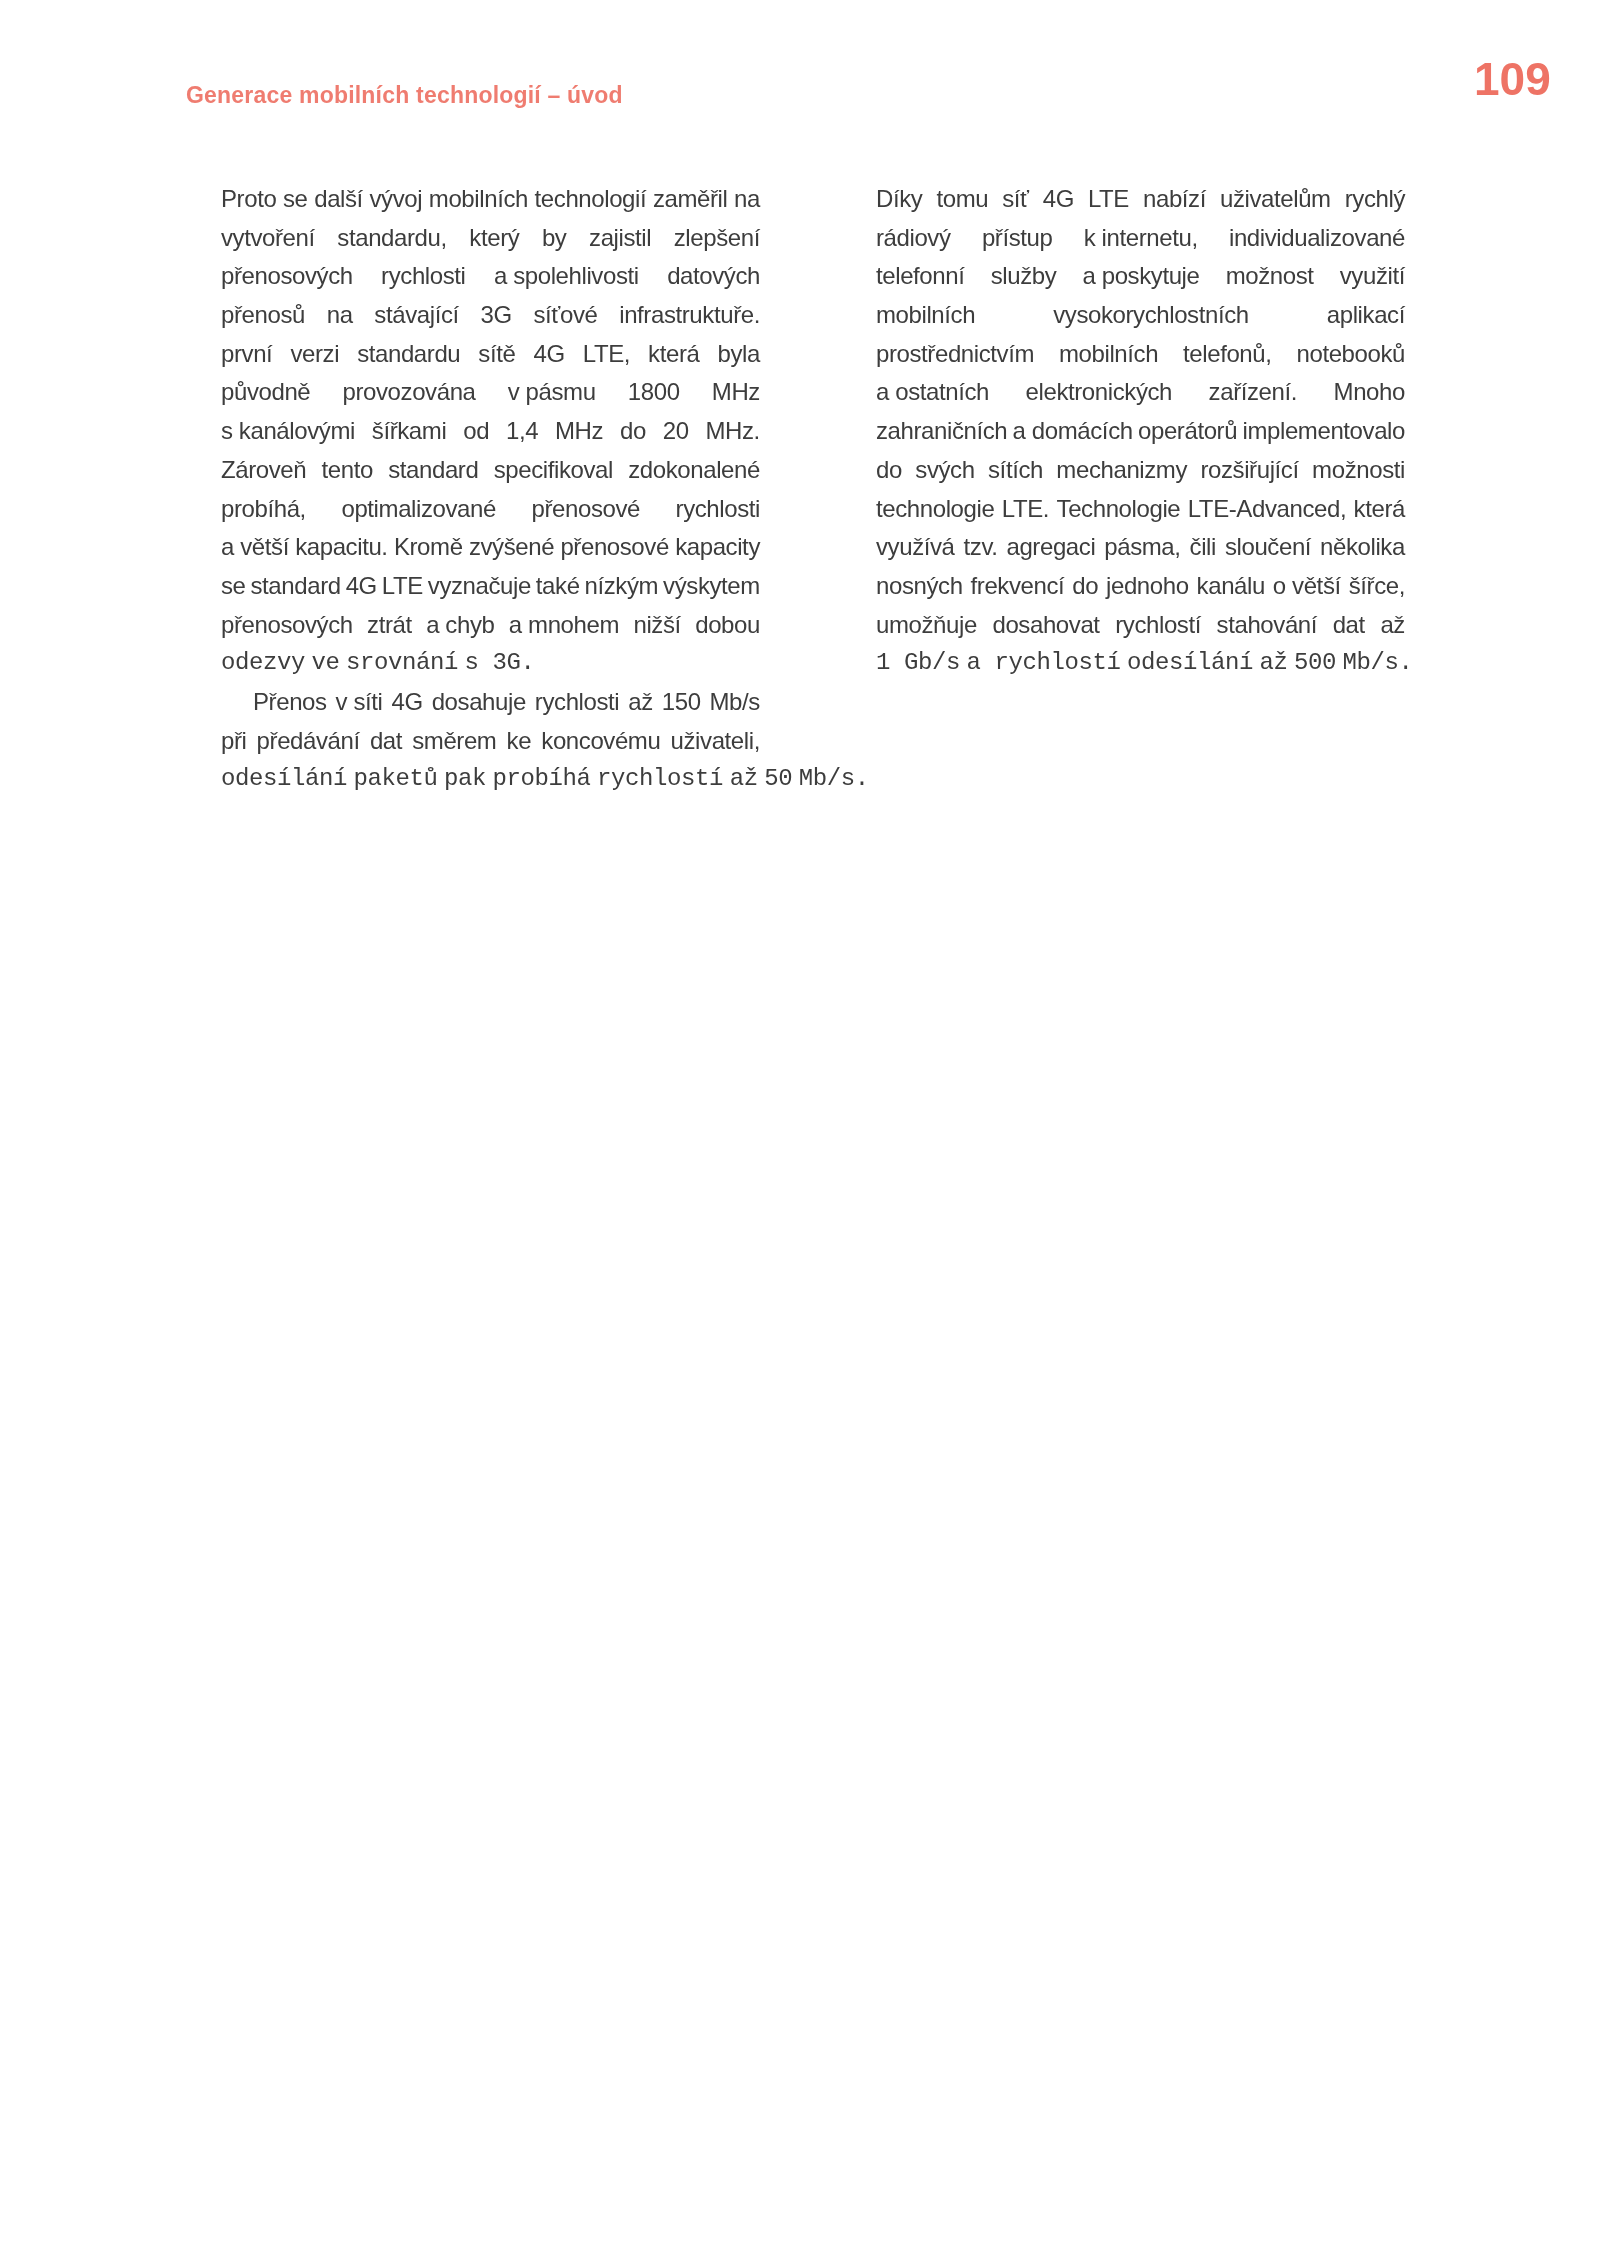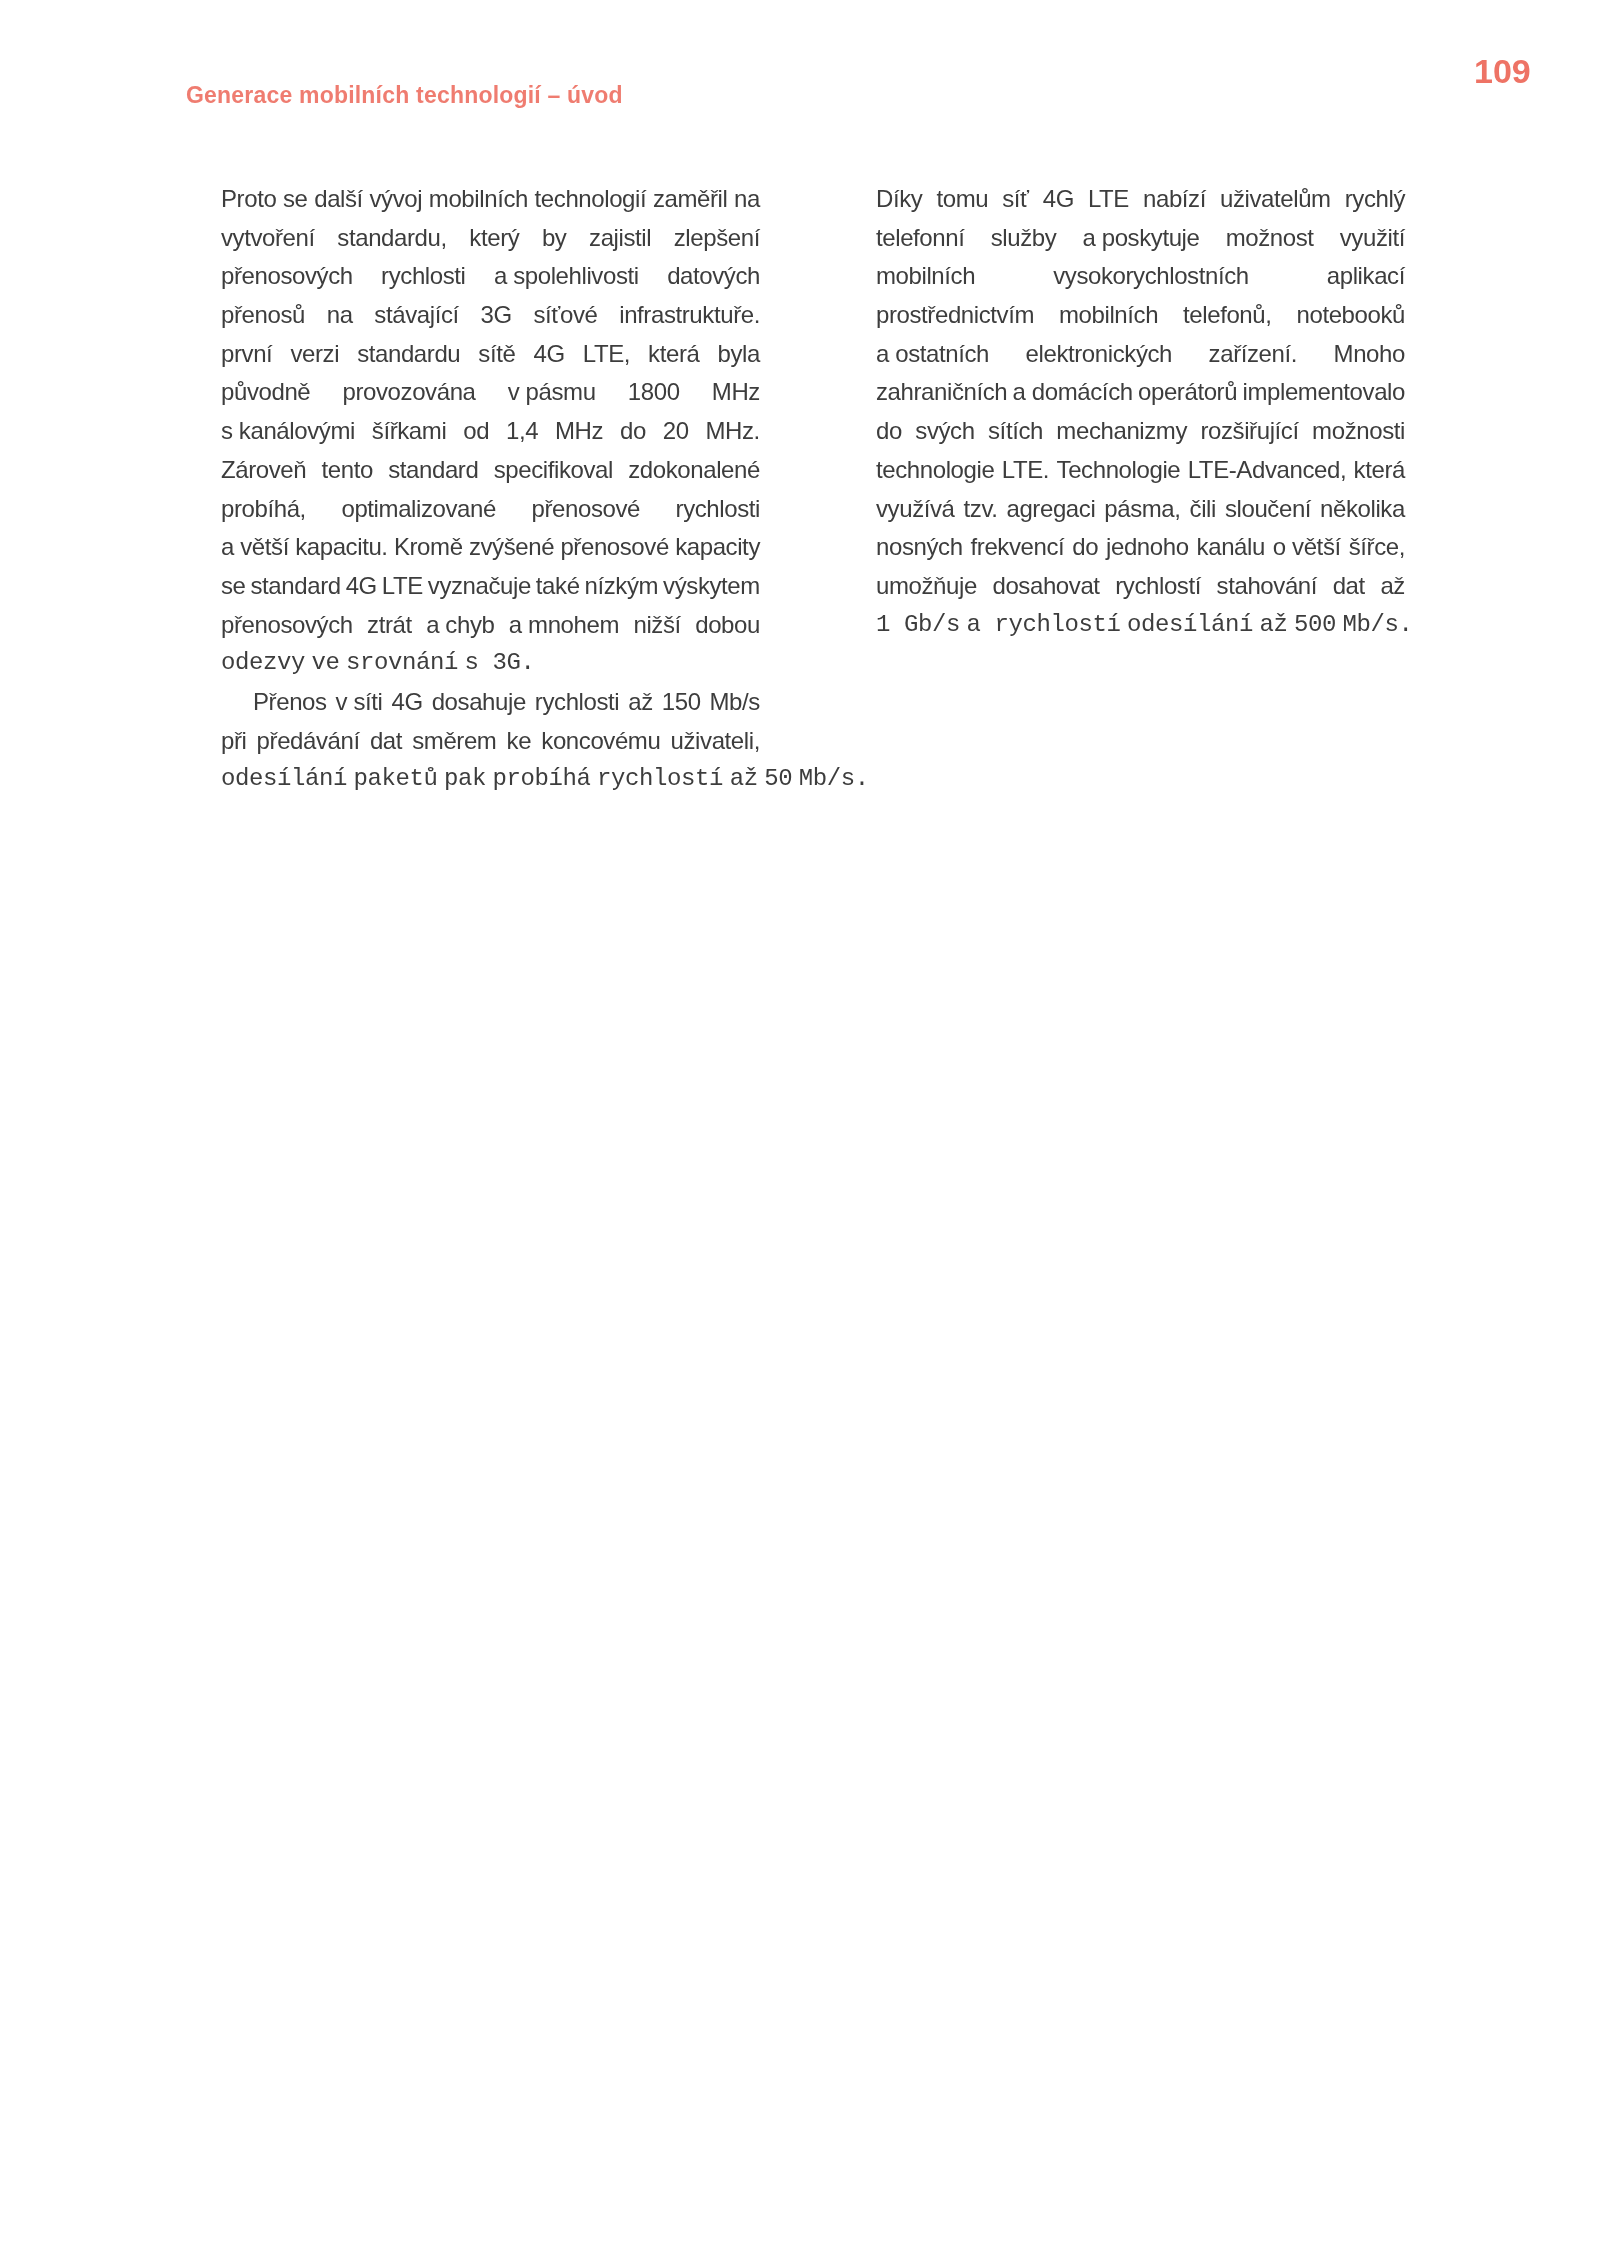--- a/index.html
+++ b/index.html
@@ -26,21 +26,21 @@
     font-size: 23px;
     font-weight: 700;
     letter-spacing: 0.2px;
     color: #ef7c70;
     white-space: nowrap;
   }
   .page-number {
     position: absolute;
     left: 1474px;
     top: 52px;
-    font-size: 34px;
+    font-size: 46px;
     font-weight: 700;
     color: #ee7365;
     white-space: nowrap;
   }
   .col {
     position: absolute;
     top: 180px;
     color: #3d3d3d;
   }
   .col-left  { left: 182px; width: 578px; }
@@ -213,20 +213,26 @@
         <span class="g">Díky</span>
         <span class="g">tomu</span>
         <span class="g">síť</span>
         <span class="g">4G</span>
         <span class="g">LTE</span>
         <span class="g">nabízí</span>
         <span class="g">uživatelům</span>
         <span class="g">rychlý</span>
       </div>
       <div class="line">
+        <span class="g">rádiový</span>
+        <span class="g">přístup</span>
+        <span class="g">k internetu,</span>
+        <span class="g">individualizované</span>
+      </div>
+      <div class="line">
         <span class="g">telefonní</span>
         <span class="g">služby</span>
         <span class="g">a poskytuje</span>
         <span class="g">možnost</span>
         <span class="g">využití</span>
       </div>
       <div class="line">
         <span class="g">mobilních</span>
         <span class="g">vysokorychlostních</span>
         <span class="g">aplikací</span>

